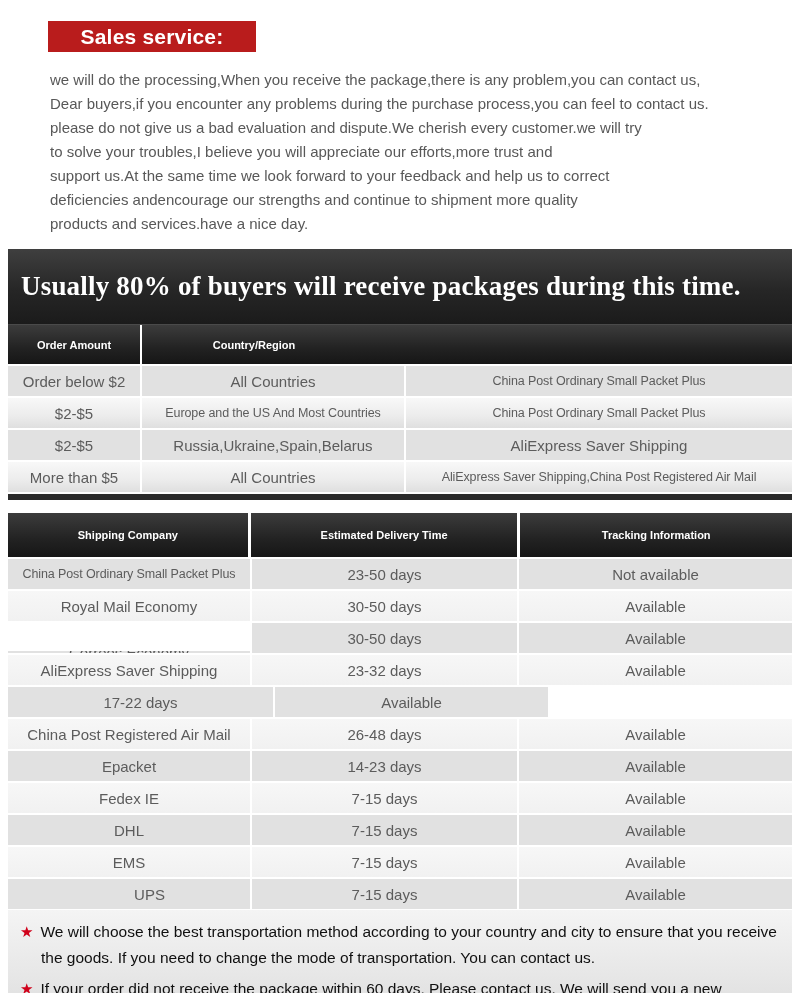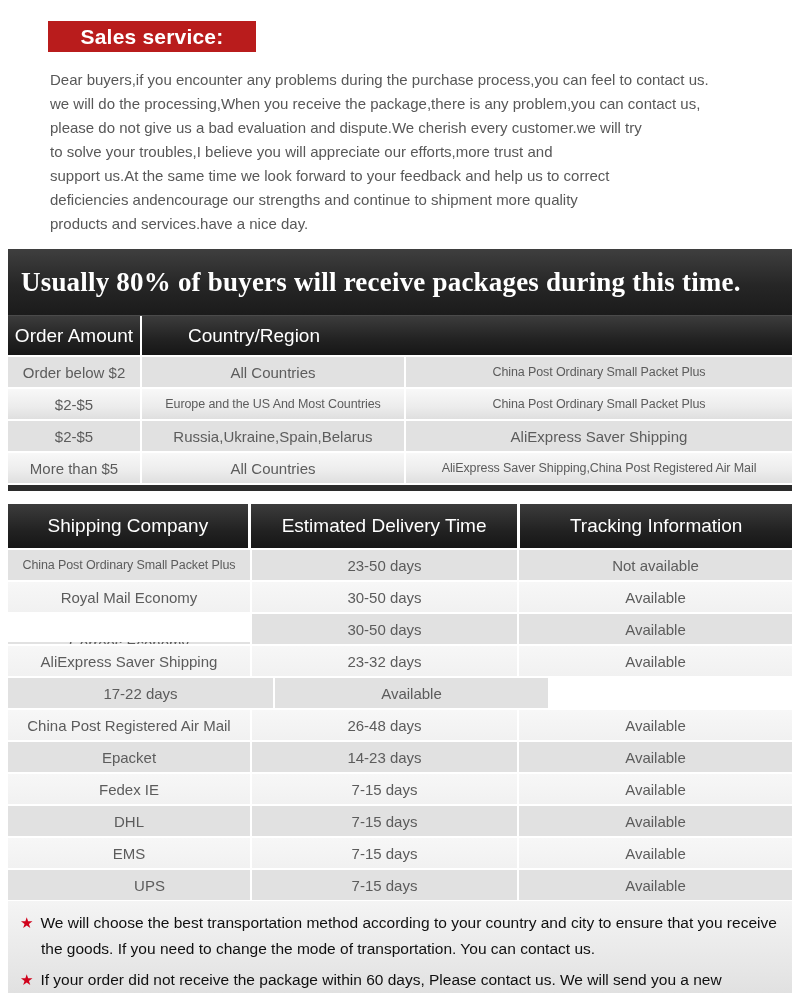--- a/index.html
+++ b/index.html
@@ -11,26 +11,26 @@
     font-size:21px;font-weight:bold;text-align:center;line-height:31px;letter-spacing:.2px;
   }
 
   
   .intro{margin:16px 0 0 50px;width:730px;color:#585858;font-size:15px;line-height:24px;}
   .intro div{white-space:nowrap;}
 
   
   .tbl{margin:13px 0 0 8px;width:784px;background:#fff;}
   .banner{
-    height:66px;display:flex;align-items:center;padding-left:13px;box-sizing:border-box;
+    height:75px;display:flex;align-items:center;padding-left:13px;box-sizing:border-box;
     background:linear-gradient(180deg,#3f3f3f 0%,#262626 55%,#1b1b1b 100%);
     color:#fff;font-family:"Liberation Serif",serif;font-weight:bold;font-size:27px;letter-spacing:.2px;
   }
   .hrow{display:flex;background:linear-gradient(180deg,#3c3c3c 0%,#222 60%,#161616 100%);border-top:1px solid #4a4a4a;box-sizing:border-box;}
-  .hrow .c{color:#fff;font-weight:normal;font-size:19px;border-right:2px solid #fff;box-sizing:border-box;
+  .hrow .c{color:#fff;font-weight:bold;font-size:11px;border-right:2px solid #fff;box-sizing:border-box;
            display:flex;align-items:center;justify-content:center;}
   .hrow .c:last-child{border-right:none;}
   .brow{display:flex;height:30px;margin-top:2px;}
   .brow .c{display:flex;align-items:center;justify-content:center;color:#5c5c5c;font-size:15px;
            border-right:2px solid #fff;box-sizing:border-box;white-space:nowrap;overflow:hidden;}
   .brow .c:last-child{border-right:none;}
   .brow .c.condensed{font-size:12.5px;letter-spacing:-0.1px;}
   .brow.gray .c{background:#e1e1e1;}
   .brow.lite .c{background:linear-gradient(180deg,#f8f8f8 0%,#ececec 60%,#dfdfdf 100%);}
   .t1 .hrow{height:40px;}
@@ -49,22 +49,22 @@
   .note{padding-left:21px;text-indent:-21px;margin-bottom:5px;}
   .note:last-child{margin-bottom:0;}
   .star{color:#d0021b;margin-right:7px;font-size:15px;}
 </style>
 </head>
 <body>
 
 <div class="title-box">Sales service:</div>
 
 <div class="intro" id="intro">
+    <div>we will do the processing,When you receive the package,there is any problem,you can contact us,</div>
     <div>Dear buyers,if you encounter any problems during the purchase process,you can feel to contact us.</div>
-    <div>we will do the processing,When you receive the package,there is any problem,you can contact us,</div>
     <div>please do not give us a bad evaluation and dispute.We cherish every customer.we will try</div>
     <div>to solve your troubles,I believe you will appreciate our efforts,more trust and</div>
     <div>support us.At the same time we look forward to your feedback and help us to correct</div>
     <div>deficiencies andencourage our strengths and continue to shipment more quality</div>
     <div>products and services.have a nice day.</div>
   </div>
 
 <div class="tbl t1">
   <div class="banner">Usually 80% of buyers will receive packages during this time.</div>
   <div class="hrow" id="t1head">

